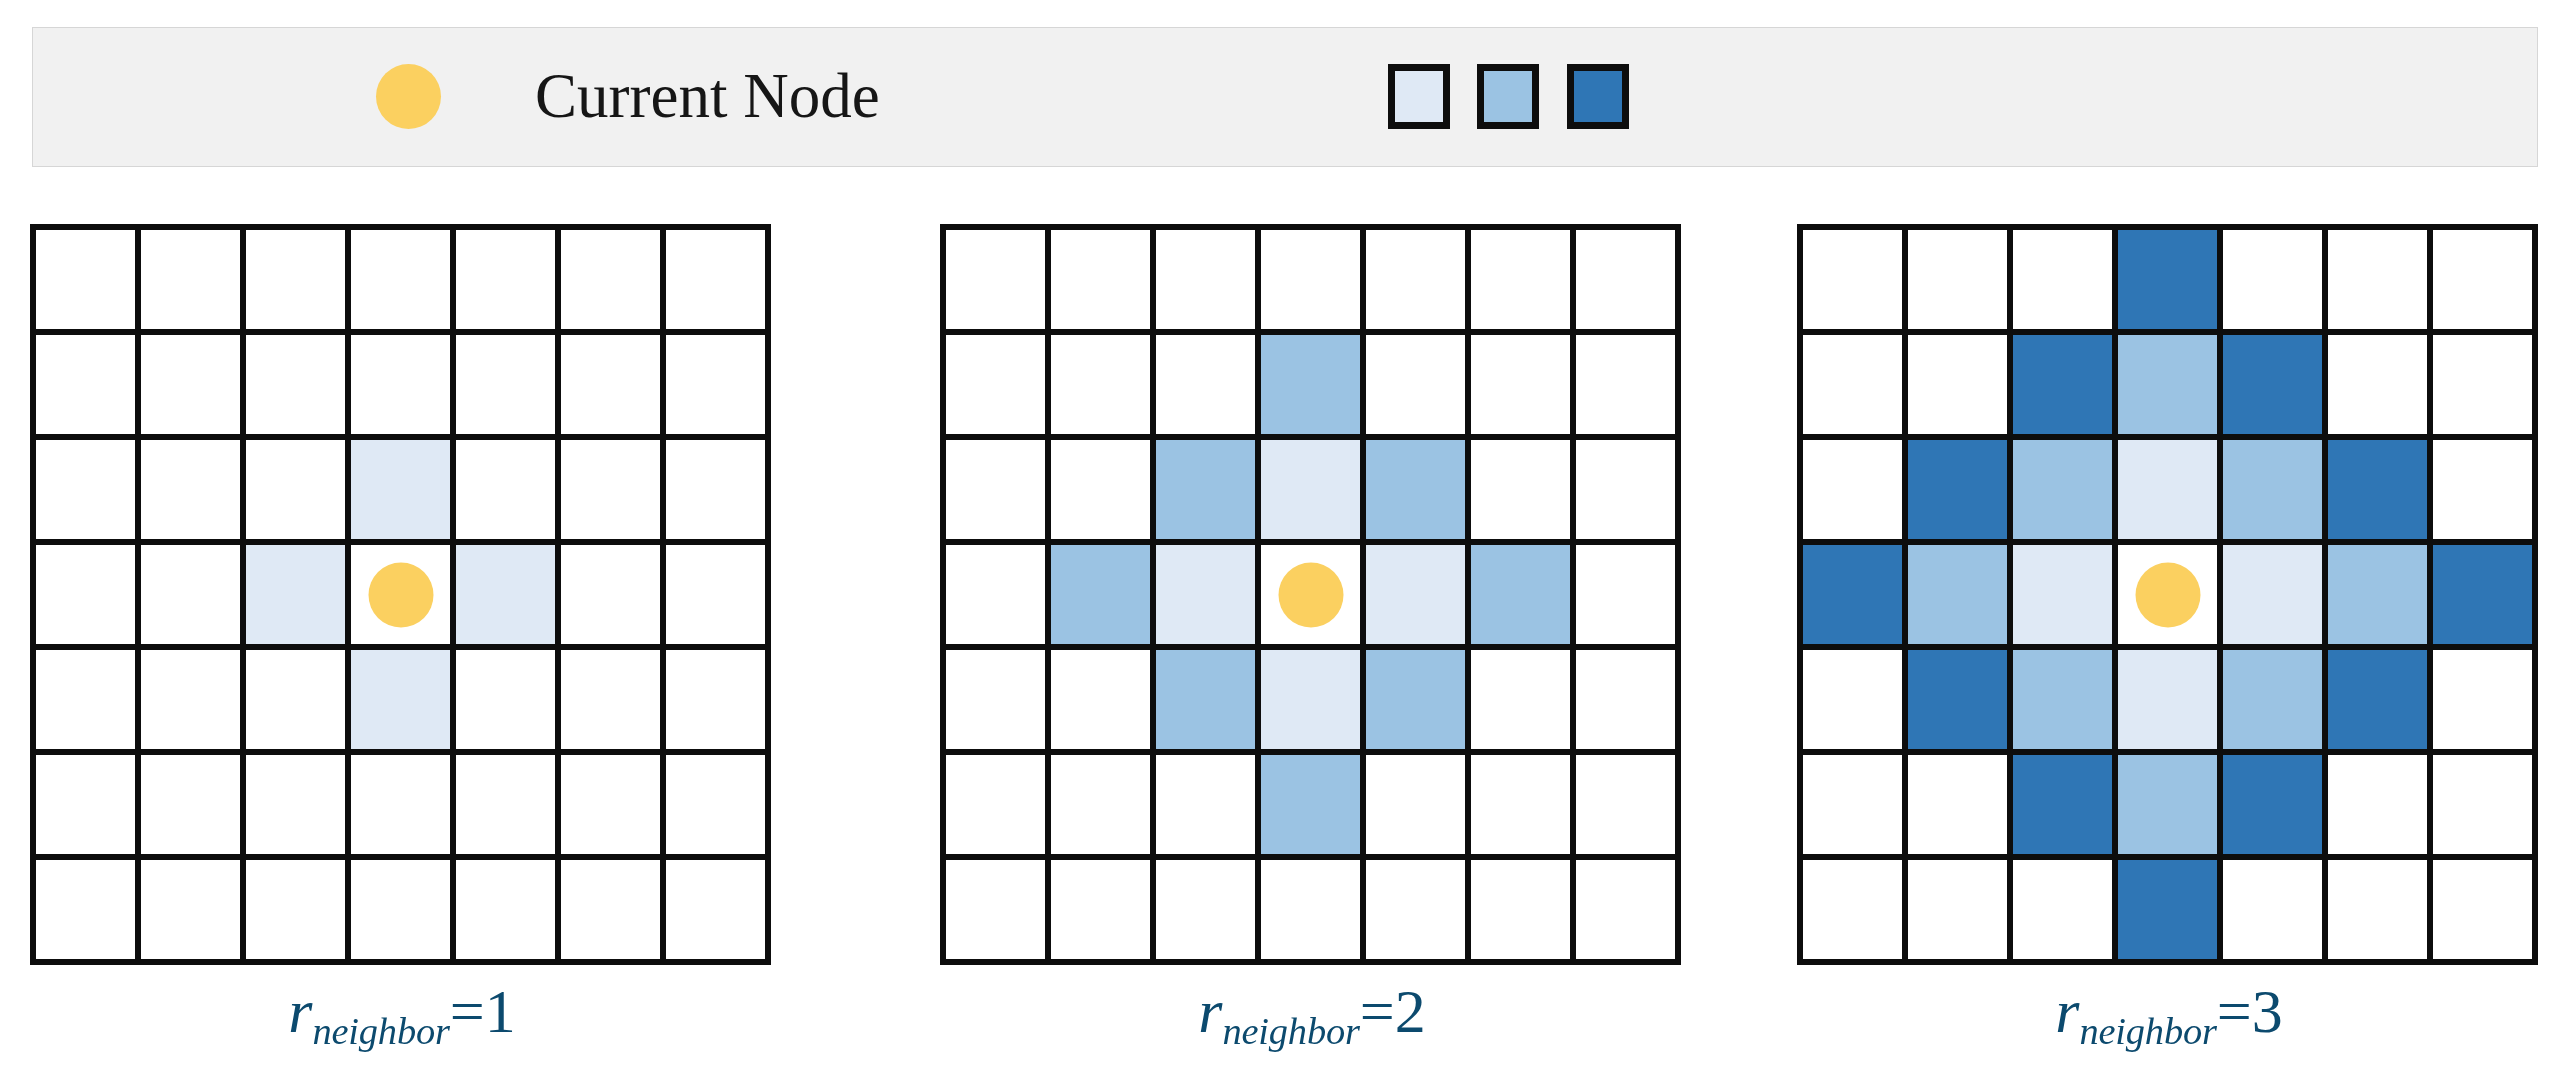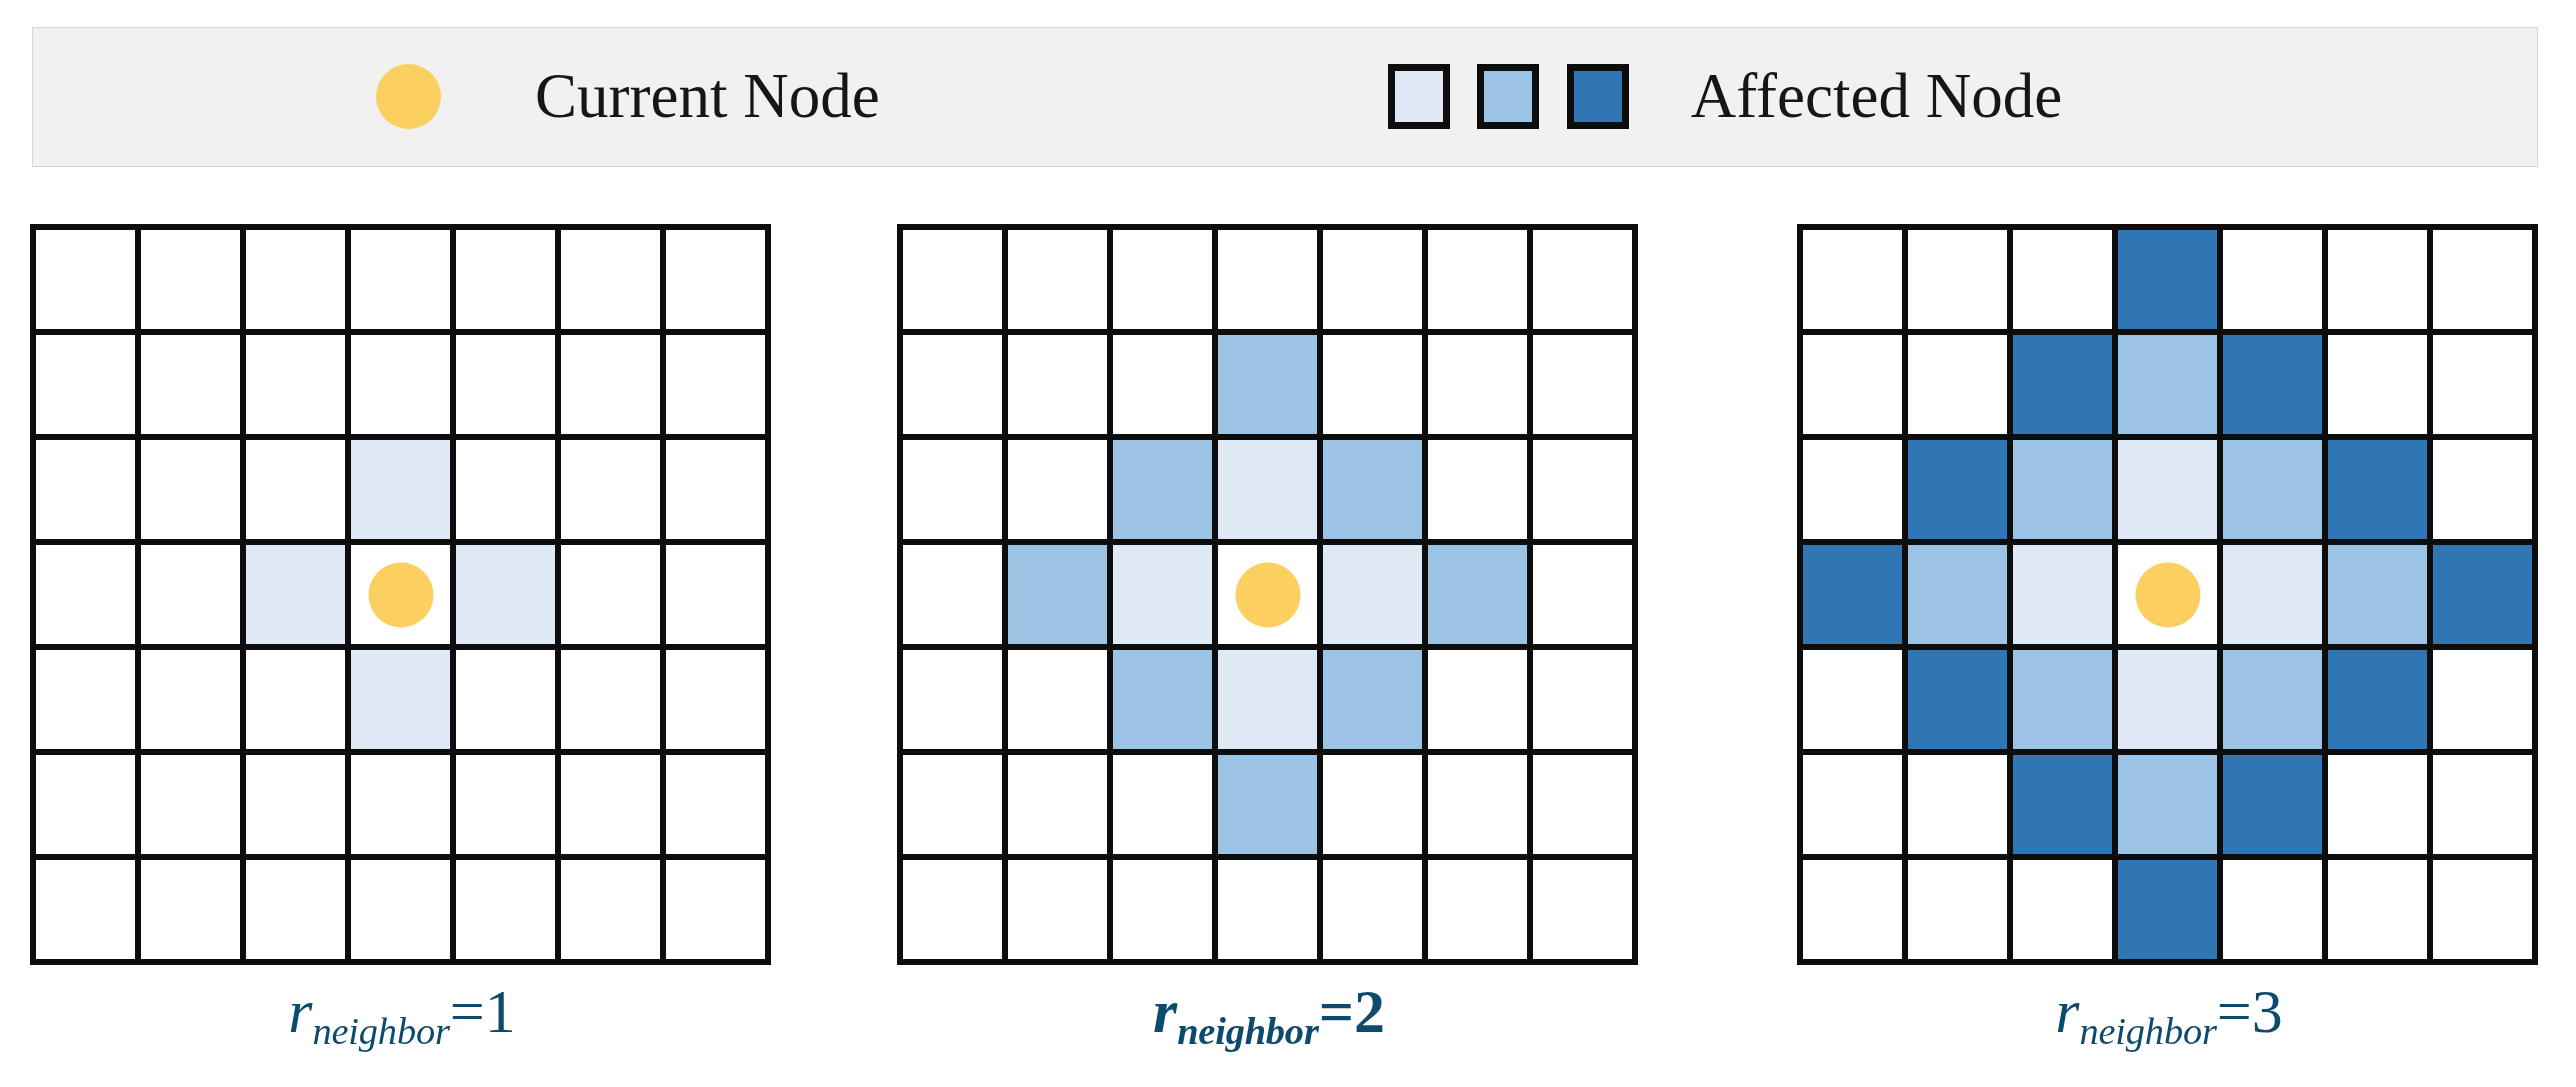--- a/index.html
+++ b/index.html
@@ -60,21 +60,21 @@
     flex: 0 0 auto;
   }
   .swatch + .swatch { margin-left: 27.4px; }
 
   
   .panel {
     position: absolute;
     top: 224px;
   }
   #panel-0 { left: 30px; }
-  #panel-1 { left: 897px; font-weight: bold; }
+  #panel-1 { left: 940px; }
   #panel-2 { left: 1797px; }
 
   .grid {
     display: grid;
     grid-template-columns: repeat(7, 105px);
     grid-template-rows: repeat(7, 105px);
     border-top: 6px solid #0d0d0d;
     border-left: 6px solid #0d0d0d;
     width: max-content;
   }
@@ -131,21 +131,20 @@
 
   <div class="legend-group" id="legend-current">
     <span class="legend-circle" style="background: rgb(251, 208, 96);"></span>
     <span class="legend-label">Current Node</span>
   </div>
 
   <div class="legend-group" id="legend-affected">
     <span class="swatch" style="background: rgb(223, 233, 245);"></span>
     <span class="swatch" style="background: rgb(155, 195, 227);"></span>
     <span class="swatch" style="background: rgb(47, 118, 181);"></span>
-    <span class="legend-label">Affected Node</span>
   </div>
 
 </div>
 
 <div class="panel" id="panel-0">
   <div class="grid">
       <div class="cell"></div>
       <div class="cell"></div>
       <div class="cell"></div>
       <div class="cell"></div>

